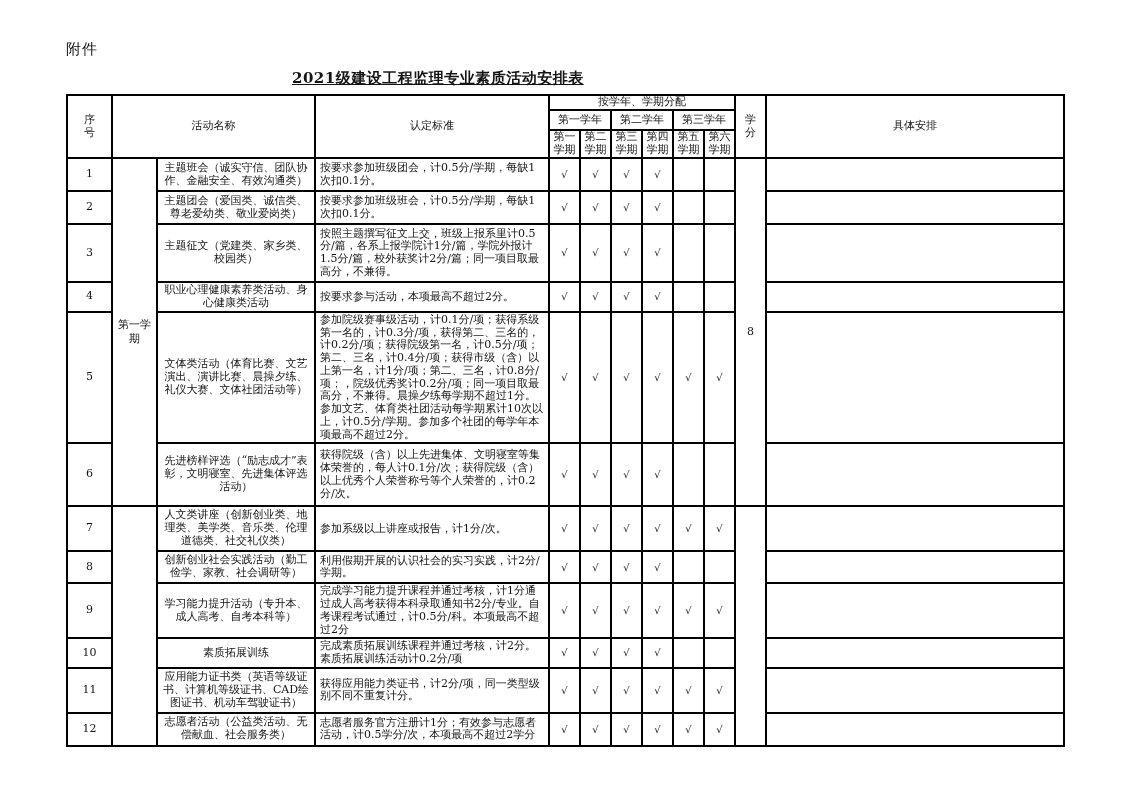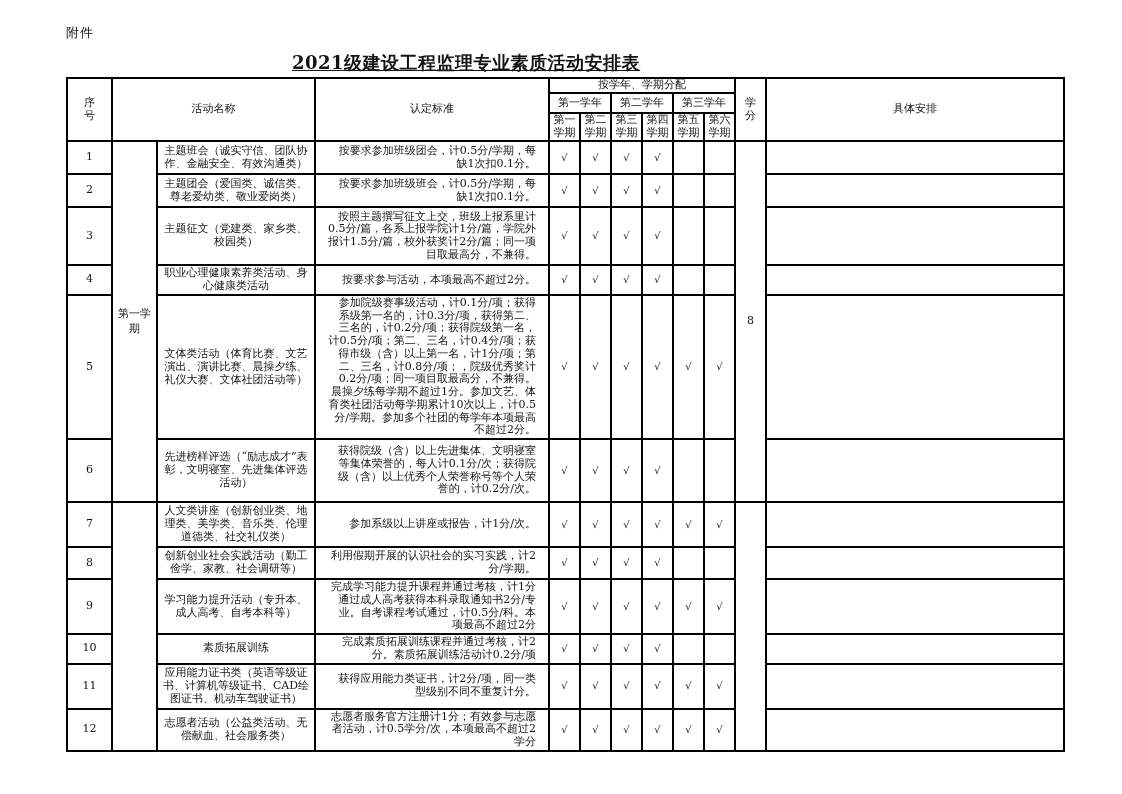--- a/index.html
+++ b/index.html
@@ -1,44 +1,44 @@
 <!DOCTYPE html>
 <html><head>
 <meta charset="utf-8">
 <style>
   html,body{margin:0;padding:0;}
   body{
     width:1122px;height:794px;background:#ffffff;color:#141414;
     font-family:"DejaVu Serif","Liberation Serif",serif;
     -webkit-font-smoothing:antialiased;
   }
-  .attachment{padding:24px 0 0 66px;font-size:13px;letter-spacing:1px;}
+  .attachment{padding:40px 0 0 66px;font-size:15px;letter-spacing:1px;}
   .title-wrap{margin:9px 0 8px 66px;height:18px;}
   .title{
-    margin-left:226px;font-size:18px;font-weight:bold;
+    margin-left:226px;font-size:15px;font-weight:bold;
     text-decoration:underline;letter-spacing:0.5px;
   }
   table{
     border-collapse:collapse;table-layout:fixed;margin-left:66px;
     empty-cells:show;
   }
   th,td{
     border:2px solid #000;font-weight:normal;font-size:11px;
     text-align:center;vertical-align:middle;padding:0 2px;
     line-height:1.18;overflow:hidden;
   }
   thead tr.h1{height:15px;}
   thead tr.h2{height:20px;}
   thead tr.h3{height:28px;}
   th.th-seq{padding:0 13px;}
   th.th-credit{padding:0 9px;border-radius:7px;}
   td.c-seq{font-size:11px;}
   td.c-cat{padding:0 3px;line-height:1.3;}
   td.c-name{text-align:center;padding:1px 3px;}
-  td.c-crit{text-align:right;padding:1px 12px;line-height:1.16;}
+  td.c-crit{text-align:left;padding:1px 4px;line-height:1.16;}
   td.c-check{font-size:10px;color:#222;padding:0;}
   tbody tr:nth-child(1){height:33px;}
   tbody tr:nth-child(2){height:33px;}
   tbody tr:nth-child(3){height:58px;}
   tbody tr:nth-child(4){height:28px;}
   tbody tr:nth-child(5){height:131px;}
   tbody tr:nth-child(6){height:63px;}
   tbody tr:nth-child(7){height:45px;}
   tbody tr:nth-child(8){height:32px;}
   tbody tr:nth-child(9){height:54px;}

